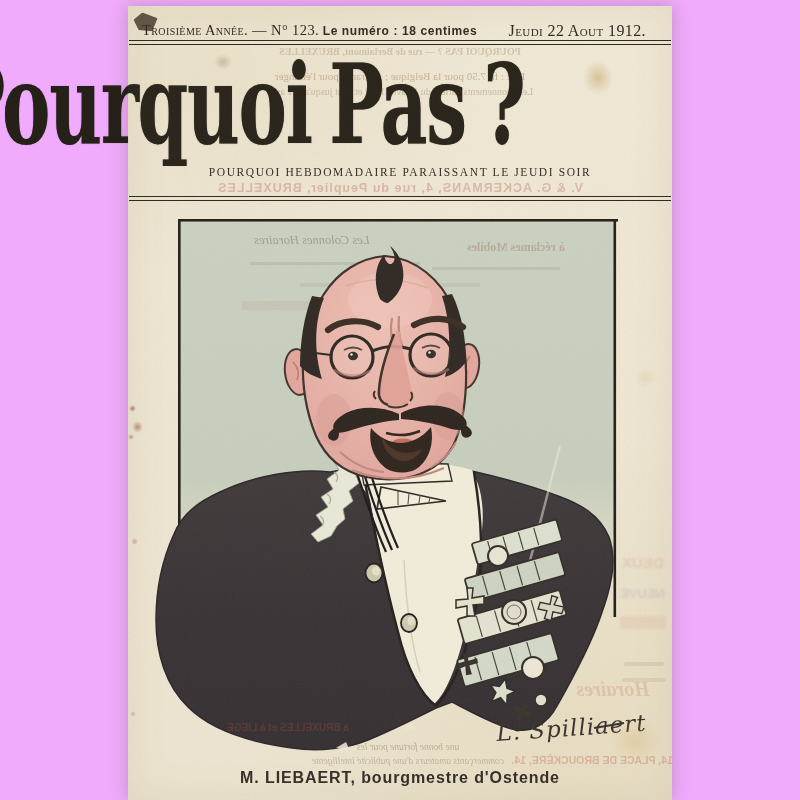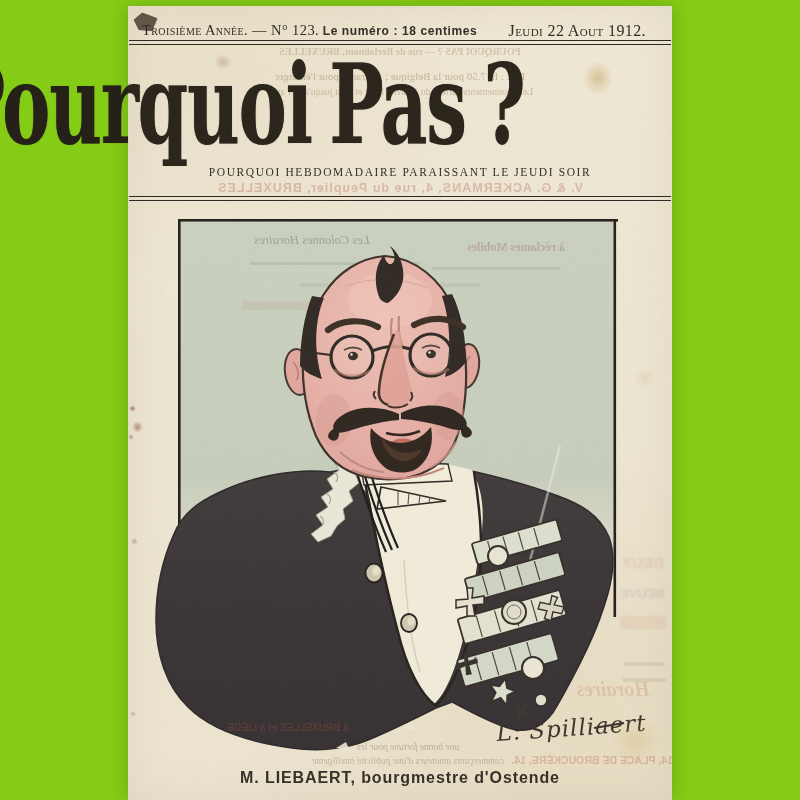--- a/index.html
+++ b/index.html
@@ -1,16 +1,16 @@
 <!DOCTYPE html>
 <html><head>
 <meta charset="utf-8">
 <style>
   html,body{margin:0;padding:0;background:#fbfbfa;}
-  .stage{position:relative;width:800px;height:800px;overflow:hidden;background:#84cc16;
+  .stage{position:relative;width:800px;height:800px;overflow:hidden;background:#f0abfc;
          font-family:"Liberation Serif", serif;}
   .paper{position:absolute;left:128px;top:6px;width:544px;height:794px;
          background:
            radial-gradient(420px 300px at 15% 8%, rgba(221,205,170,.25), rgba(0,0,0,0) 70%),
            radial-gradient(500px 420px at 85% 90%, rgba(222,204,162,.30), rgba(0,0,0,0) 70%),
            linear-gradient(180deg,#f2ebd8 0%,#f0e9d6 40%,#efe7d3 100%);
          box-shadow:0 0 16px rgba(60,50,30,.25), inset 0 0 40px rgba(120,95,55,.10);}
   .abs{position:absolute;}
   .sc{font-variant:small-caps;}
   .masthead-row{left:0;right:0;top:16px;height:20px;color:#2c2720;}

